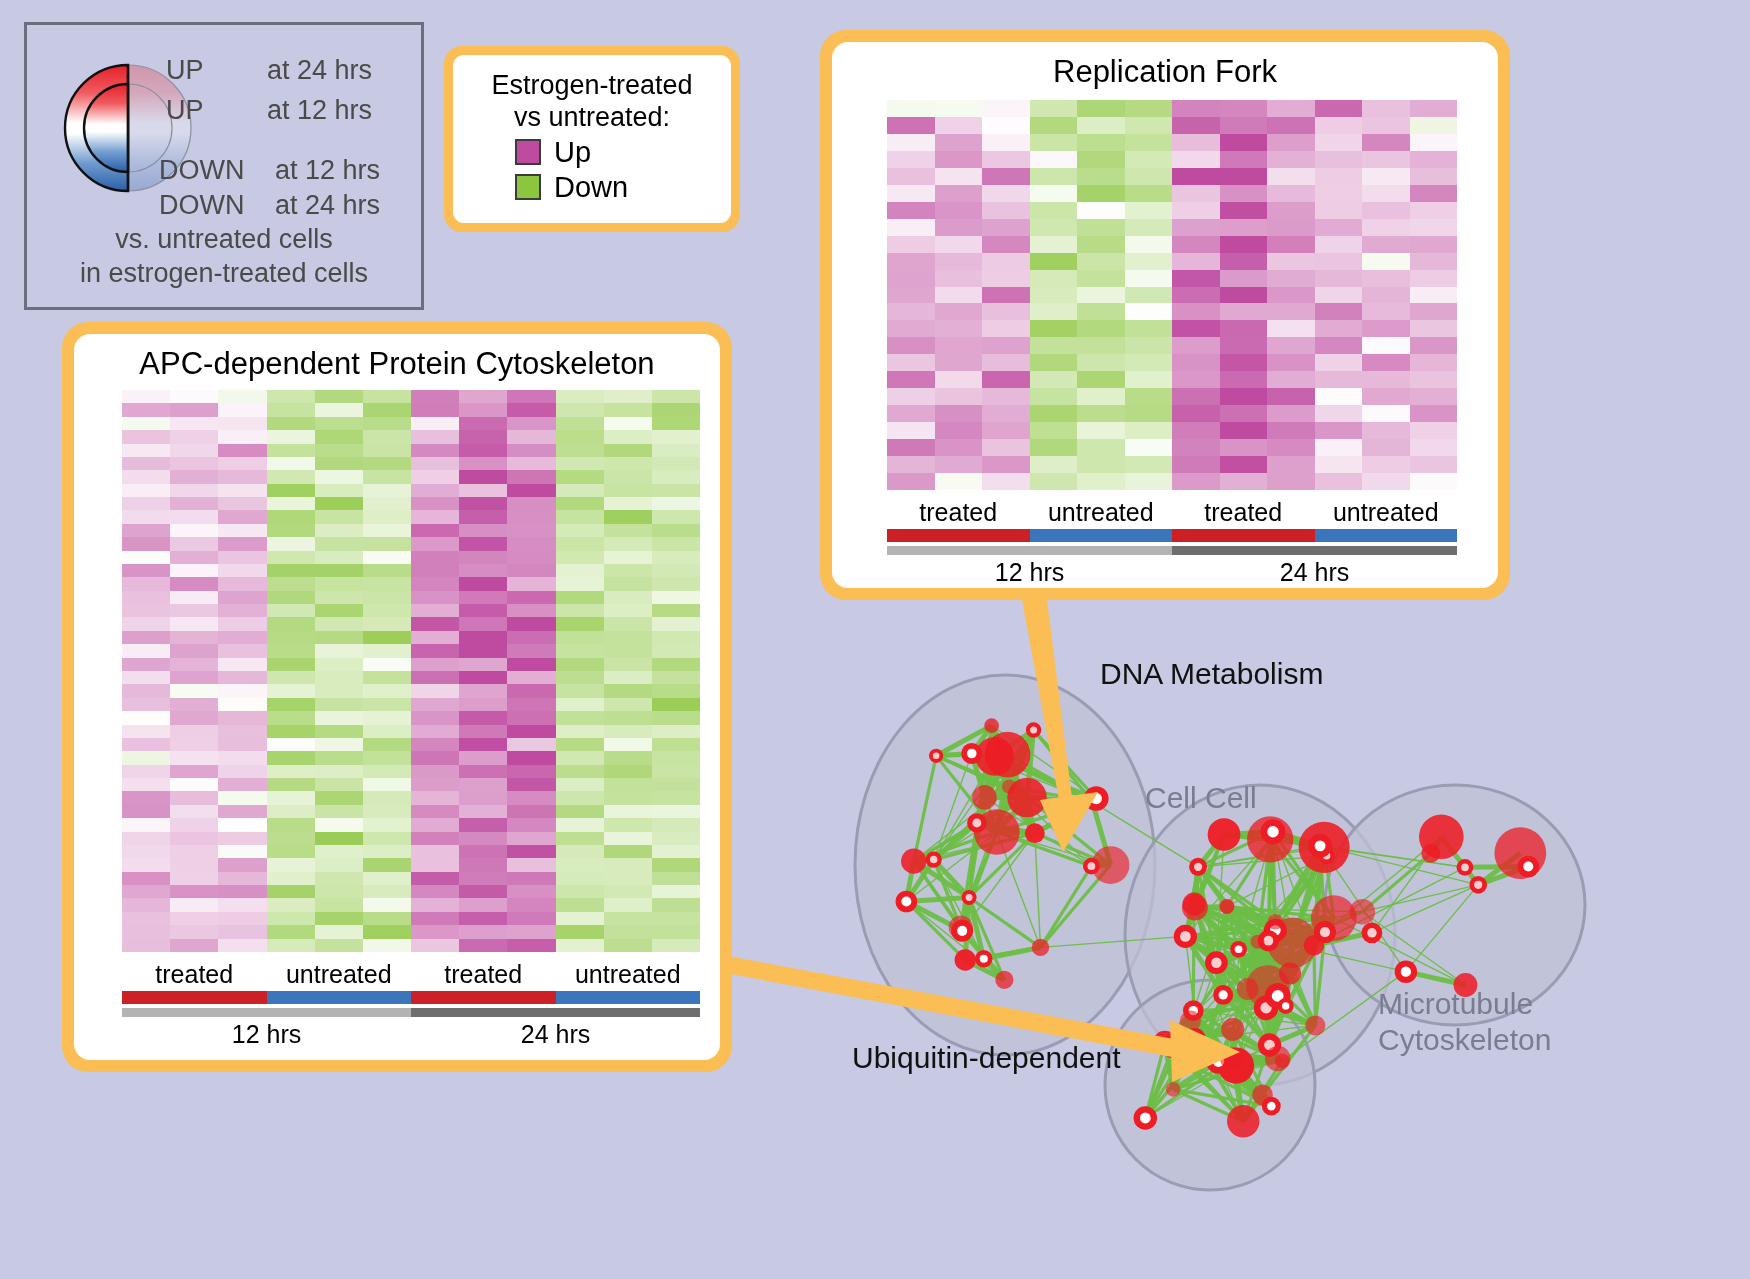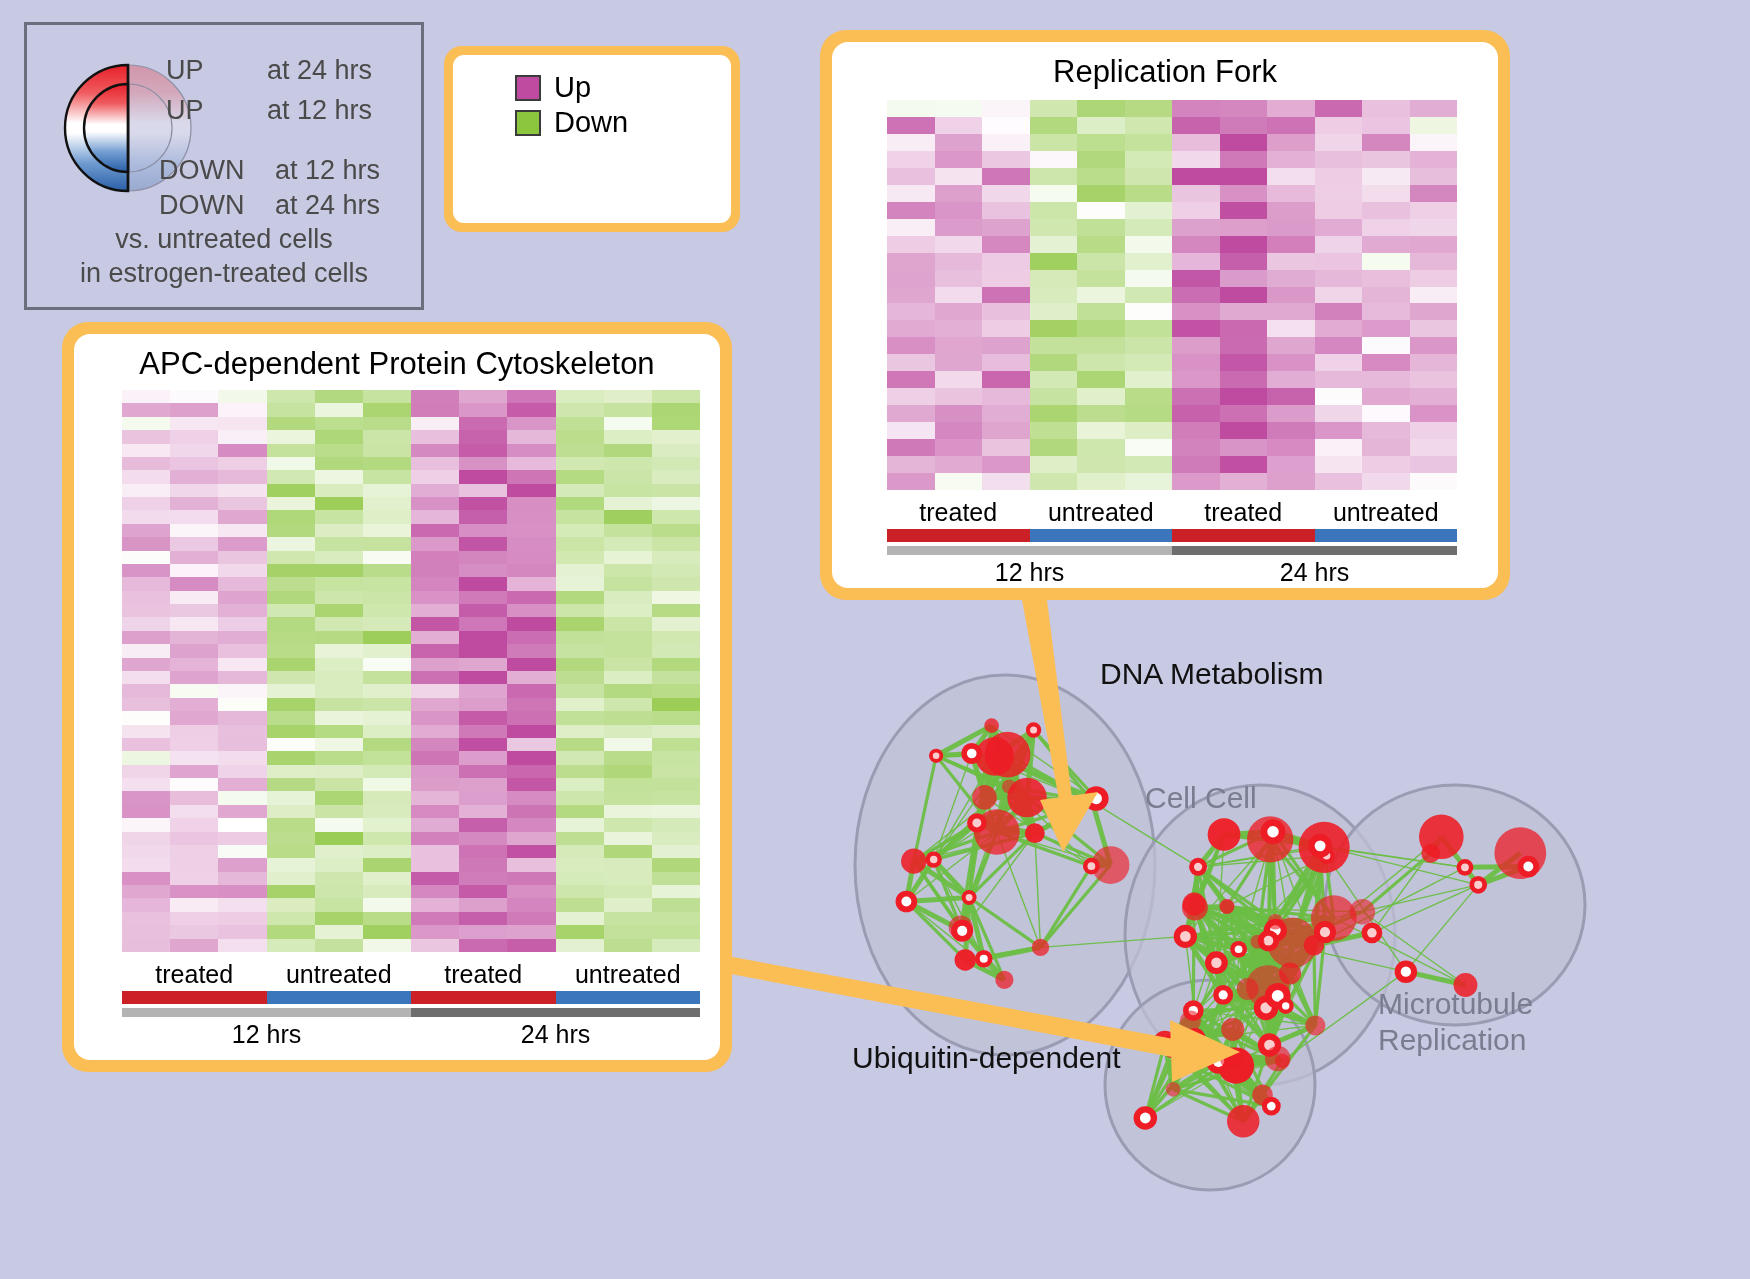--- a/index.html
+++ b/index.html
@@ -122,20 +122,24 @@
   <span class="cs-when" style="left:248px;top:165px;">at 24 hrs</span>
 
   <div id="cs-caption">
     <div>vs. untreated cells</div>
     <div>in estrogen-treated cells</div>
   </div>
 </div>
 
 <div class="abs" id="legend-card">
   <div id="legend-card-inner">
+    <div id="legend-title">
+      <div>Estrogen-treated</div>
+      <div>vs untreated:</div>
+    </div>
     <div class="legend-entry">
       <span class="legend-swatch" id="swatch-up" style="background: rgb(191, 75, 160);"></span>
       <span class="legend-text">Up</span>
     </div>
     <div class="legend-entry">
       <span class="legend-swatch" id="swatch-down" style="background: rgb(140, 198, 62);"></span>
       <span class="legend-text">Down</span>
     </div>
   </div>
 </div>
@@ -1572,21 +1576,21 @@
       <circle cx="383.12333202563536" cy="474.43653882347826" r="7.32987840489013" fill="#ee1c25" fill-opacity="0.59"></circle>
       <circle cx="383.3156363622015" cy="431.2539639064486" r="11.848953931056407" fill="#ee1c25"></circle>
       <circle cx="383.3156363622015" cy="431.2539639064486" r="5.450518808285947" fill="#ffffff"></circle>
       <circle cx="405.09767732734593" cy="423.75399666854213" r="10.680239866338782" fill="#ee1c25"></circle>
       <circle cx="405.09767732734593" cy="423.75399666854213" r="4.91291033851584" fill="#ffffff"></circle>
     </svg>
 
   <span class="net-label dark" style="left:310px;top:42px;">DNA Metabolism</span>
   <span class="net-label grey" style="left:355px;top:166px;">Cell Cell</span>
   <span class="net-label grey" style="left:588px;top:372px;">Microtubule</span>
-  <span class="net-label grey" style="left:588px;top:408px;">Replication</span>
+  <span class="net-label grey" style="left:588px;top:408px;">Cytoskeleton</span>
   <span class="net-label dark" style="left:62px;top:426px;">Ubiquitin-dependent</span>
 </div>
 
 <svg class="abs" style="left:0;top:0;width:1750px;height:1279px;pointer-events:none;">
 
   <path d="M1022 600 L1047 600 L1074 814 L1062 816 Z" fill="#fbbe55"></path>
   <path d="M1040 800 L1098 792 L1063 852 Z" fill="#fbbe55"></path>
 
   <path d="M722 955 L1190 1042 L1188 1060 L720 972 Z" fill="#fbbe55"></path>
   <path d="M1170 1020 L1240 1052 L1172 1082 Z" fill="#fbbe55"></path>

